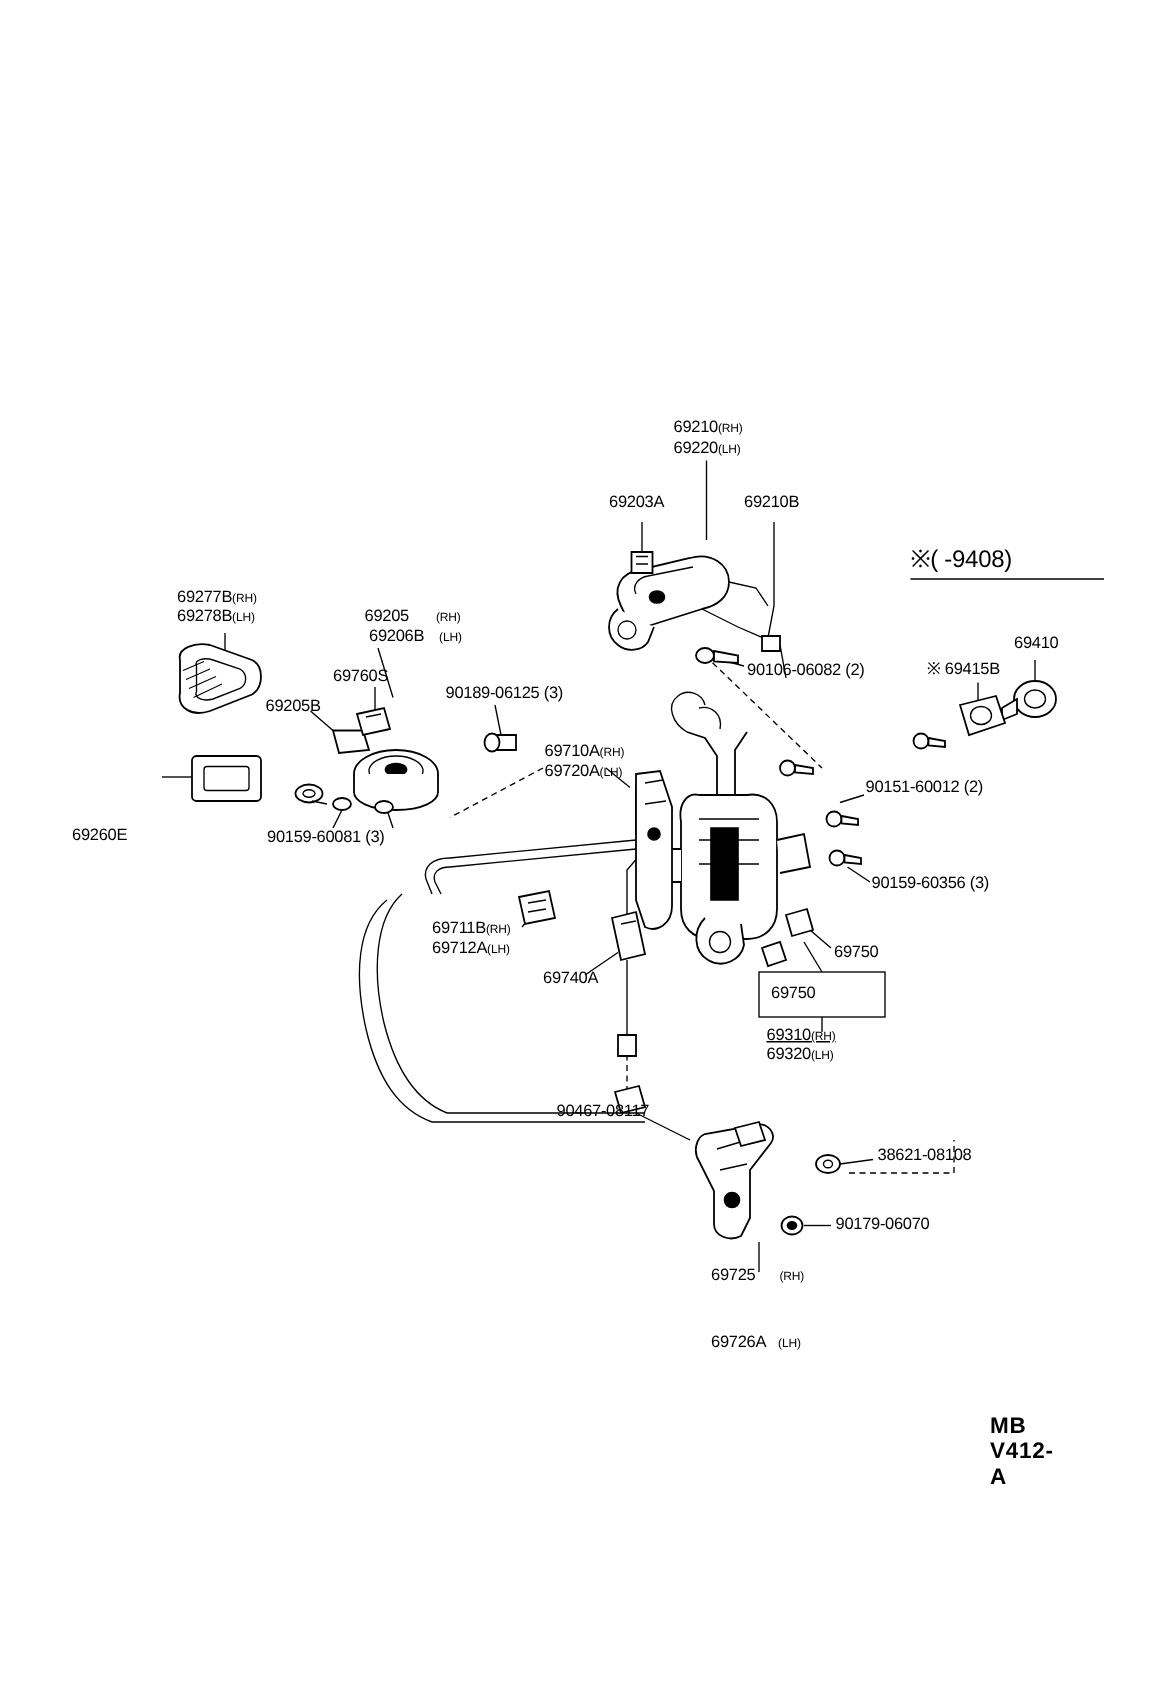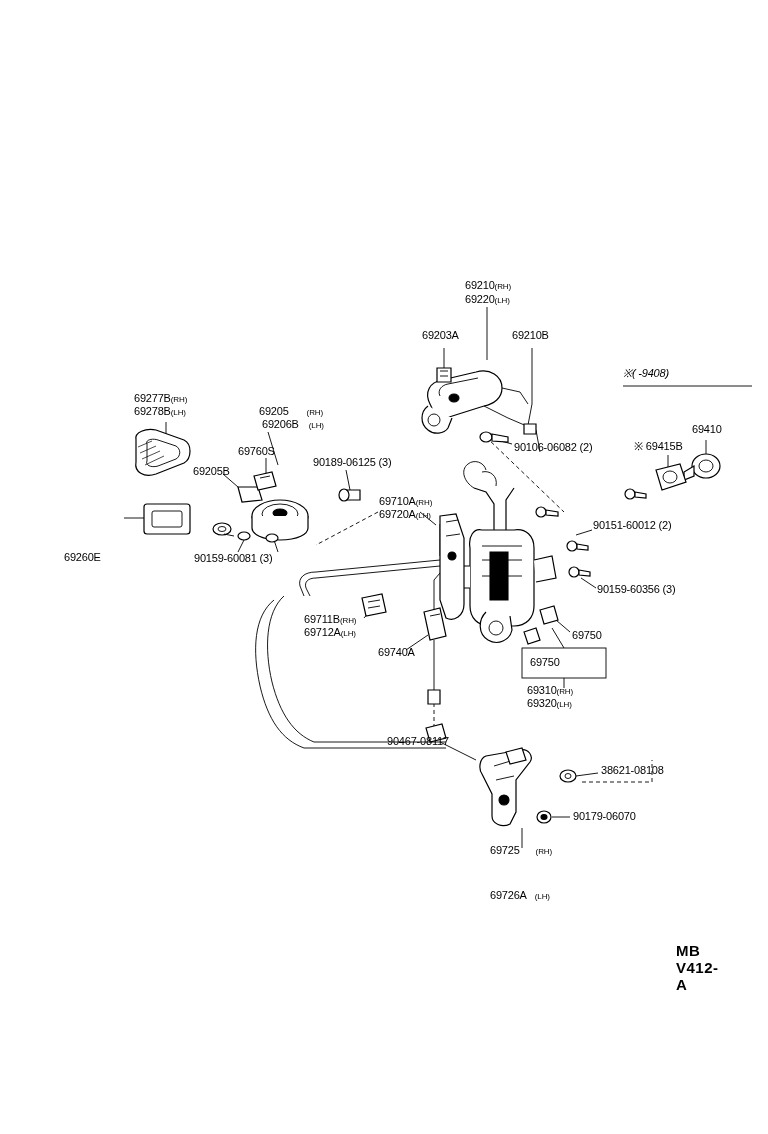--- a/index.html
+++ b/index.html
@@ -10,21 +10,21 @@
   body {
     width: 768px;
     height: 1134px;
     position: relative;
     font-family: "Liberation Sans", sans-serif;
     color: #000000;
     overflow: hidden;
   }
   #diagram-root {
     position: absolute;
-    left: 16px; top: 0;
+    left: 0; top: 0;
     width: 700px;
     height: 1134px;
   }
   .label {
     position: absolute;
     font-family: "Liberation Sans", sans-serif;
     font-size: 11px;
     line-height: 11px;
     letter-spacing: -0.2px;
     white-space: nowrap;
@@ -340,21 +340,21 @@
   </div>
   <div class="label" style="left:362px; top:647px;">
     <span>69740A</span>
   </div>
   <div class="label" style="left:556px; top:630px;">
     <span>69750</span>
   </div>
   <div class="label" style="left:514px; top:657px;">
     <span>69750</span>
   </div>
-  <div class="label" style="left:511px; top:685px;">
+  <div class="label" style="left:511px; top:685px;text-decoration:underline;">
     <span>69310</span><span class="suffix">(RH)</span>
   </div>
   <div class="label" style="left:511px; top:698px;">
     <span>69320</span><span class="suffix">(LH)</span>
   </div>
   <div class="label" style="left:371px; top:736px;">
     <span>90467-08117</span>
   </div>
   <div class="label" style="left:585px; top:765px;">
     <span>38621-08108</span>
@@ -362,17 +362,17 @@
   <div class="label" style="left:557px; top:811px;">
     <span>90179-06070</span>
   </div>
   <div class="label" style="left:474px; top:845px;">
     <span>69725</span><span class="suffix" style="margin-left:16px;">(RH)</span>
   </div>
   <div class="label" style="left:474px; top:858px;margin-top:32px;">
     <span>69726A</span><span class="suffix" style="margin-left:8px;">(LH)</span>
   </div>
 
-  <div class="label" style="left:607px; top:368px; font-size:11px;font-style:italic;">※(     -9408)</div>
+  <div class="label" style="left:607px; top:368px; font-size:16px;">※(     -9408)</div>
 
   <div class="diagram-code" style="left:660px; top:942px;">MB V412-A</div>
 
 </div>
 
 </body></html>

